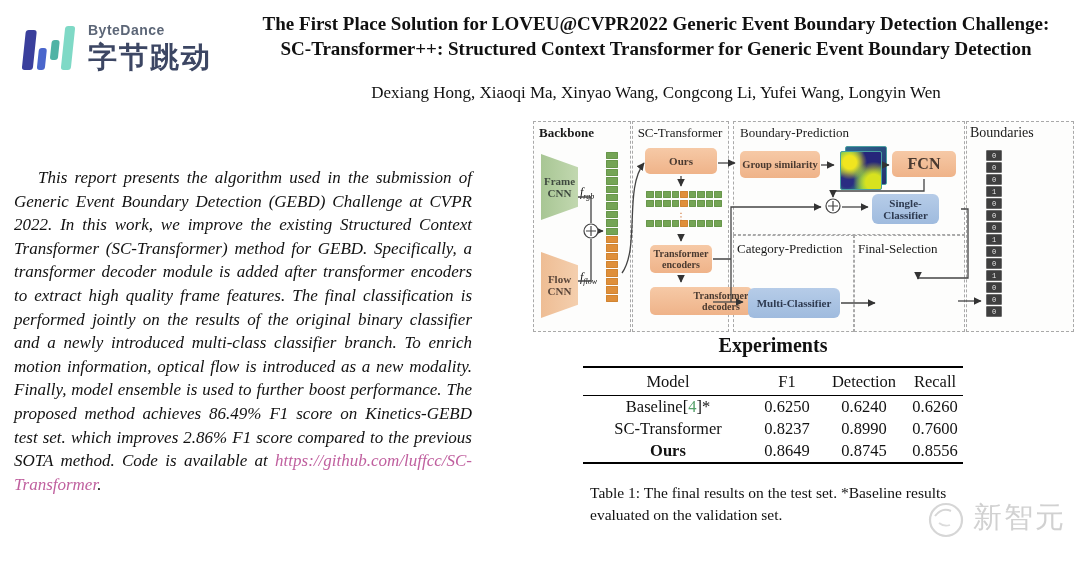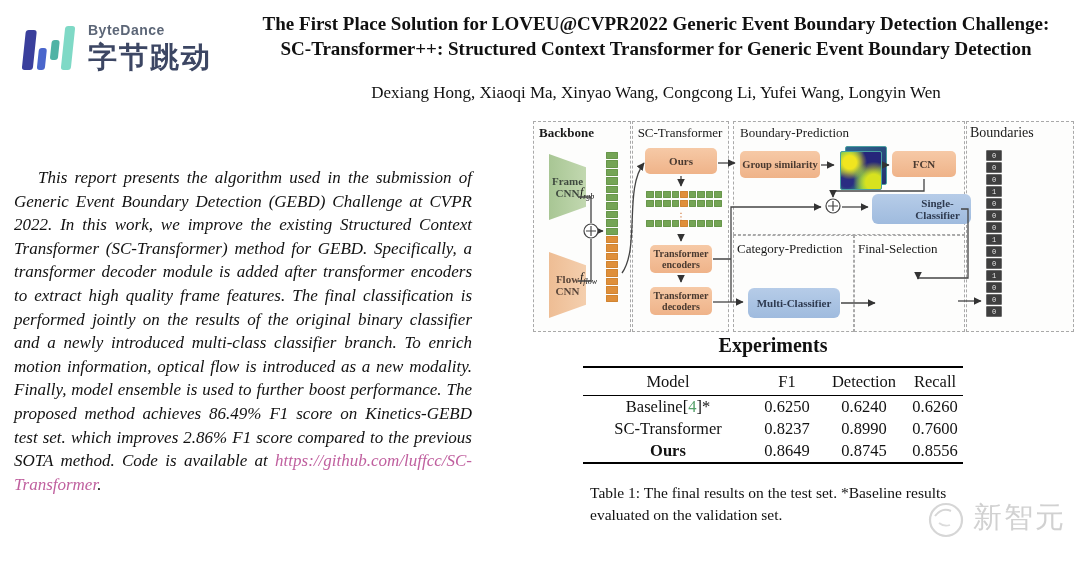--- a/index.html
+++ b/index.html
@@ -28,21 +28,21 @@
   .abs-body{position:absolute;left:14px;top:166px;width:458px;font-size:17px;line-height:23.6px;
             font-style:italic;text-align:justify;}
   .abs-body .indent{display:inline-block;width:24px;}
   .abs-link{color:#c0609f;text-decoration:none;font-style:italic;}
 
   
   .sec{position:absolute;border:1px dashed #a9a9a9;background:rgba(252,252,250,.6);}
   .sec-label{position:absolute;font-size:13px;color:#1a1a1a;white-space:nowrap;}
   .trap{position:absolute;display:flex;align-items:center;justify-content:center;text-align:center;
         font-size:11px;font-weight:bold;color:#3f4a3f;line-height:12px;
-        clip-path:polygon(0 0,100% 20%,100% 80%,0 100%);margin-left:8px;}
+        clip-path:polygon(0 0,100% 20%,100% 80%,0 100%);}
   .trap.green{background:linear-gradient(90deg,#a8c694,#c2d8b0);}
   .trap.orange{background:linear-gradient(90deg,#eebd94,#f4cfae);color:#5a463a;}
   .flabel{position:absolute;font-size:12px;font-style:italic;}
   .flabel sub{font-size:8px;}
   .tokcol{position:absolute;left:606px;top:152px;display:flex;flex-direction:column;gap:1px;}
   .tok{width:12px;height:7.4px;border-radius:1px;}
   .tok.g{background:#74a455;box-shadow:inset 0 0 0 .5px #5d8a41;}
   .tok.o{background:#df8f3a;box-shadow:inset 0 0 0 .5px #c47a28;}
   .grid{position:absolute;left:645px;top:191px;display:flex;flex-direction:column;gap:1.5px;width:78px;}
   .grow{display:flex;gap:1.2px;justify-content:center;}
@@ -181,27 +181,27 @@
         <div class="gsq"></div>
         <div class="gsq"></div>
         <div class="gsq o"></div>
         <div class="gsq"></div>
         <div class="gsq"></div>
         <div class="gsq"></div>
         <div class="gsq"></div>
       </div>
     </div>
   <div class="sbox" style="left:650px;top:245px;width:62px;height:28px;font-size:10px;line-height:11px;">Transformer encoders</div>
-  <div class="sbox" style="left:650px;top:287px;width:62px;height:28px;font-size:10px;line-height:11px;">Transformer decoders</div>
+  <div class="sbox" style="left:650px;top:287px;width:62px;height:28px;font-size:10px;line-height:11px;padding-left:40px;">Transformer decoders</div>
 
   <div class="sbox" style="left:740px;top:151px;width:80px;height:27px;font-size:10.5px;">Group similarity</div>
   <div class="heat heat-back" style="left:845px;top:146px;width:40px;height:37px;"></div>
   <div class="heat heat-front" style="left:840px;top:151px;width:40px;height:37px;"></div>
-  <div class="sbox" style="left:892px;top:151px;width:64px;height:26px;font-size:11px;">FCN</div>
-  <div class="bbox" style="left:872px;top:194px;width:67px;height:30px;font-size:11px;padding-left:32px;">Single-Classifier</div>
+  <div class="sbox" style="left:892px;top:151px;width:64px;height:26px;font-size:16px;">FCN</div>
+  <div class="bbox" style="left:872px;top:194px;width:67px;height:30px;font-size:11px;">Single-Classifier</div>
 
   <div class="bbox" style="left:748px;top:288px;width:92px;height:30px;font-size:11px;">Multi-Classifier</div>
 
   <div class="bnds">
       <div class="bsq">0</div>
       <div class="bsq">0</div>
       <div class="bsq">0</div>
       <div class="bsq">1</div>
       <div class="bsq">0</div>
       <div class="bsq">0</div>

